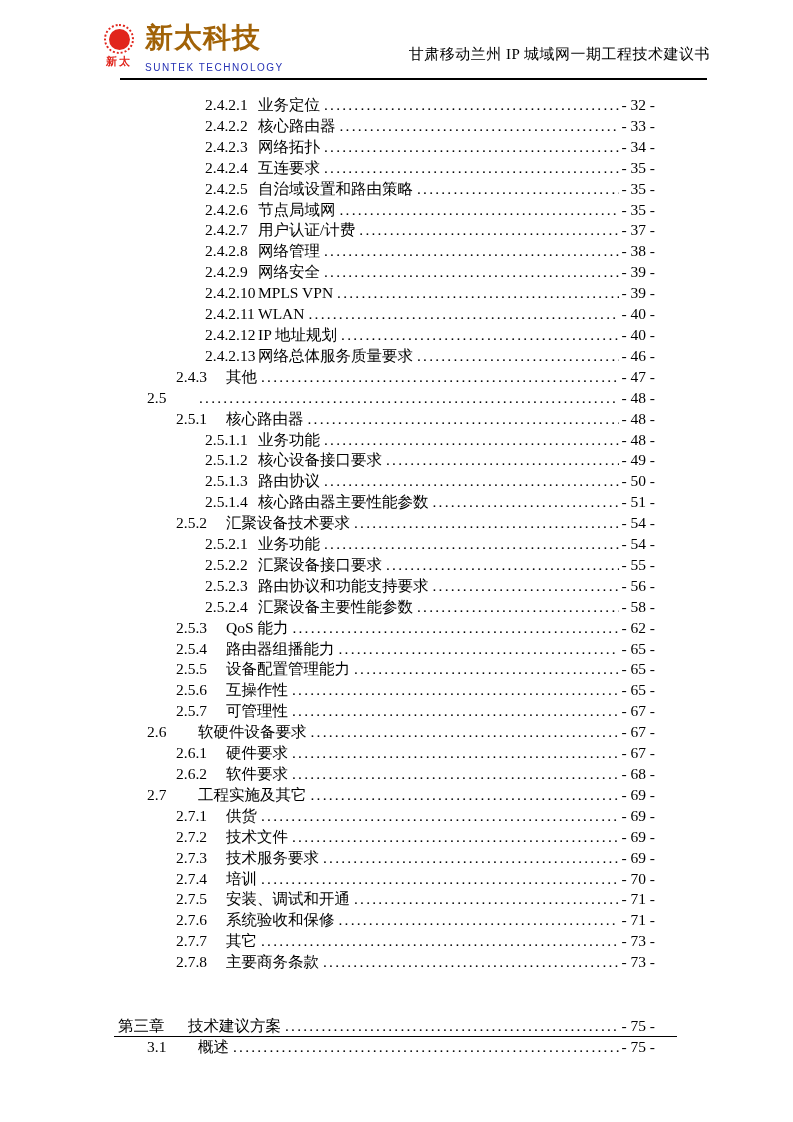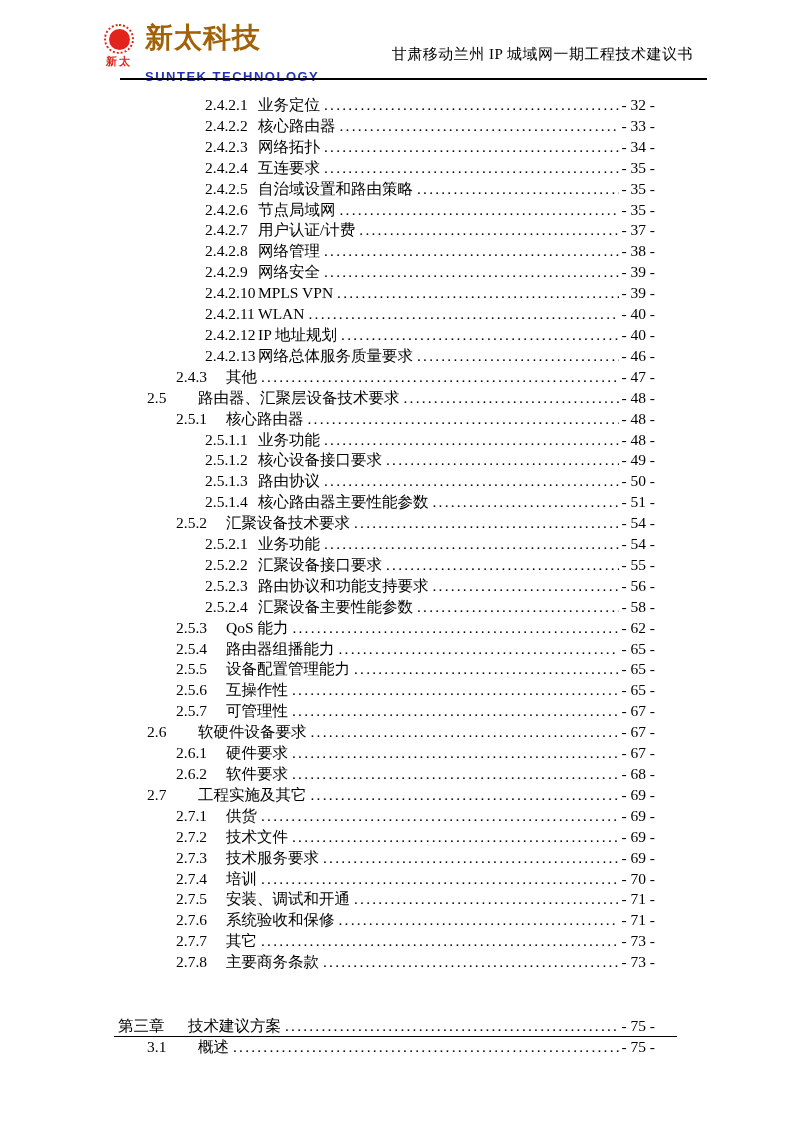--- a/index.html
+++ b/index.html
@@ -14,23 +14,23 @@
   .logo{position:absolute;left:99px;top:24px;display:flex;align-items:flex-start;gap:6px;}
   .emblem{display:flex;flex-direction:column;align-items:center;width:40px;}
   .emblem-ring{width:26px;height:26px;border-radius:50%;border:2px dotted #e1251c;
     display:flex;align-items:center;justify-content:center;}
   .emblem-disc{width:21px;height:21px;border-radius:50%;background:#e1251c;}
   .emblem-cn{font-family:Liberation Sans, sans-serif;font-weight:bold;color:#e1251c;
     font-size:11px;line-height:11px;margin-top:2px;letter-spacing:2px;}
   .brand{display:flex;flex-direction:column;}
   .brand-cn{font-family:"Liberation Sans",sans-serif;font-weight:900;color:#a16207;
     font-size:28px;line-height:27px;letter-spacing:1px;}
-  .brand-en{font-family:"Liberation Sans",sans-serif;font-weight:bold;color:#2531b4;
-    font-size:13px;letter-spacing:1.5px;margin-top:18px;}
-  .doc-title{position:absolute;top:45px;right:100px;font-size:15px;letter-spacing:0.5px;}
+  .brand-en{font-family:"Liberation Sans",sans-serif;font-weight:normal;color:#2531b4;
+    font-size:10px;letter-spacing:1.5px;margin-top:11px;}
+  .doc-title{position:absolute;top:45px;right:83px;font-size:15px;letter-spacing:0.5px;}
   .header-rule{position:absolute;top:78px;left:120px;right:86px;border-top:2px solid #000;}
 
   
   .toc{position:absolute;top:95px;left:118px;right:138px;}
   .toc-row{display:flex;align-items:baseline;line-height:20.9px;font-size:15.5px;white-space:nowrap;}
   .lvl-1{padding-left:0;margin-top:43px;}
   .lvl-2{padding-left:29px;}
   .lvl-3{padding-left:58px;}
   .lvl-4{padding-left:87px;}
   .num{flex:0 0 auto;}
@@ -149,21 +149,20 @@
         <span class="page-num">- 46 -</span>
   </div>
       <div class="toc-row lvl-3">
     <span class="num">2.4.3</span>
         <span class="title">其他</span>
         <span class="dots">................................................................................................................................................................................................................................................</span>
         <span class="page-num">- 47 -</span>
   </div>
       <div class="toc-row lvl-2">
     <span class="num">2.5</span>
-        <span class="title">路由器、汇聚层设备技术要求</span>
         <span class="dots">................................................................................................................................................................................................................................................</span>
         <span class="page-num">- 48 -</span>
   </div>
       <div class="toc-row lvl-3">
     <span class="num">2.5.1</span>
         <span class="title">核心路由器</span>
         <span class="dots">................................................................................................................................................................................................................................................</span>
         <span class="page-num">- 48 -</span>
   </div>
       <div class="toc-row lvl-4">

